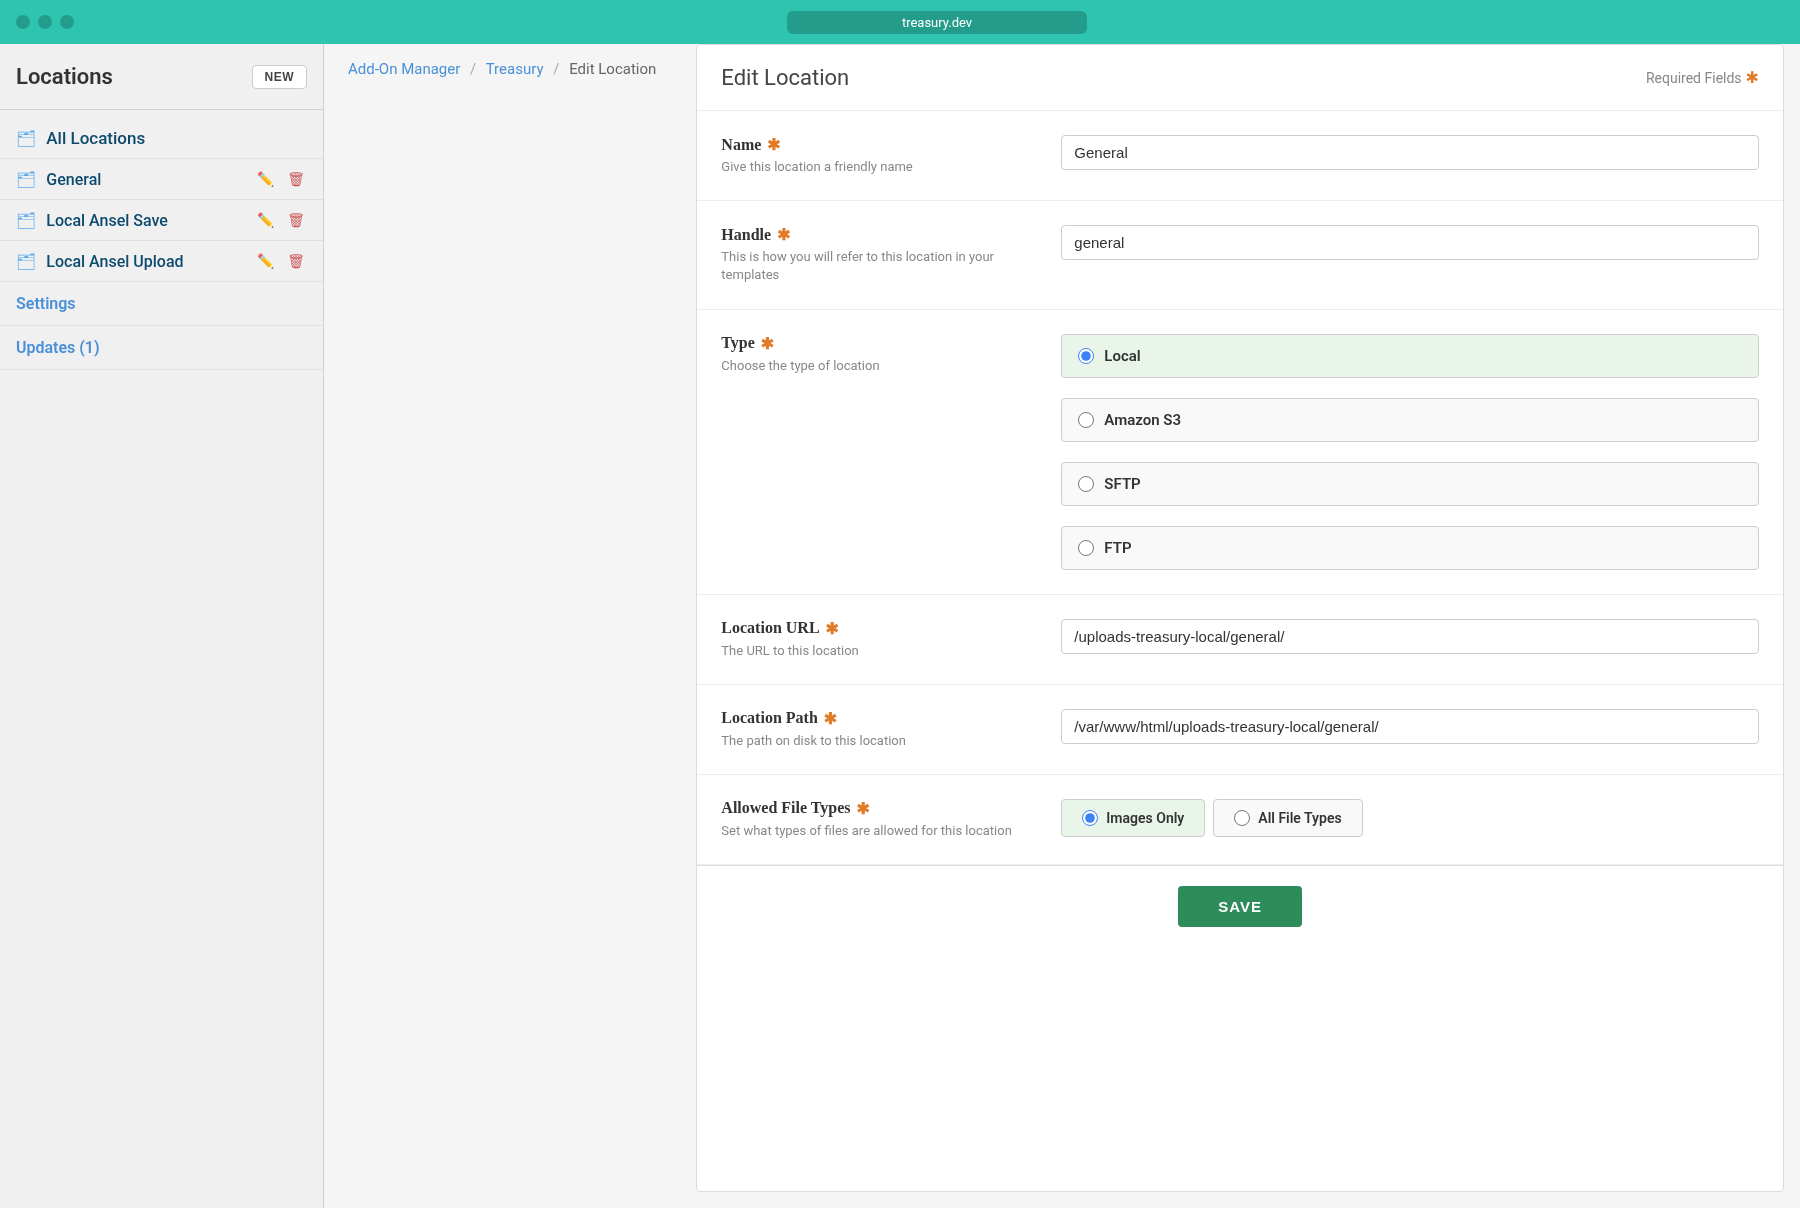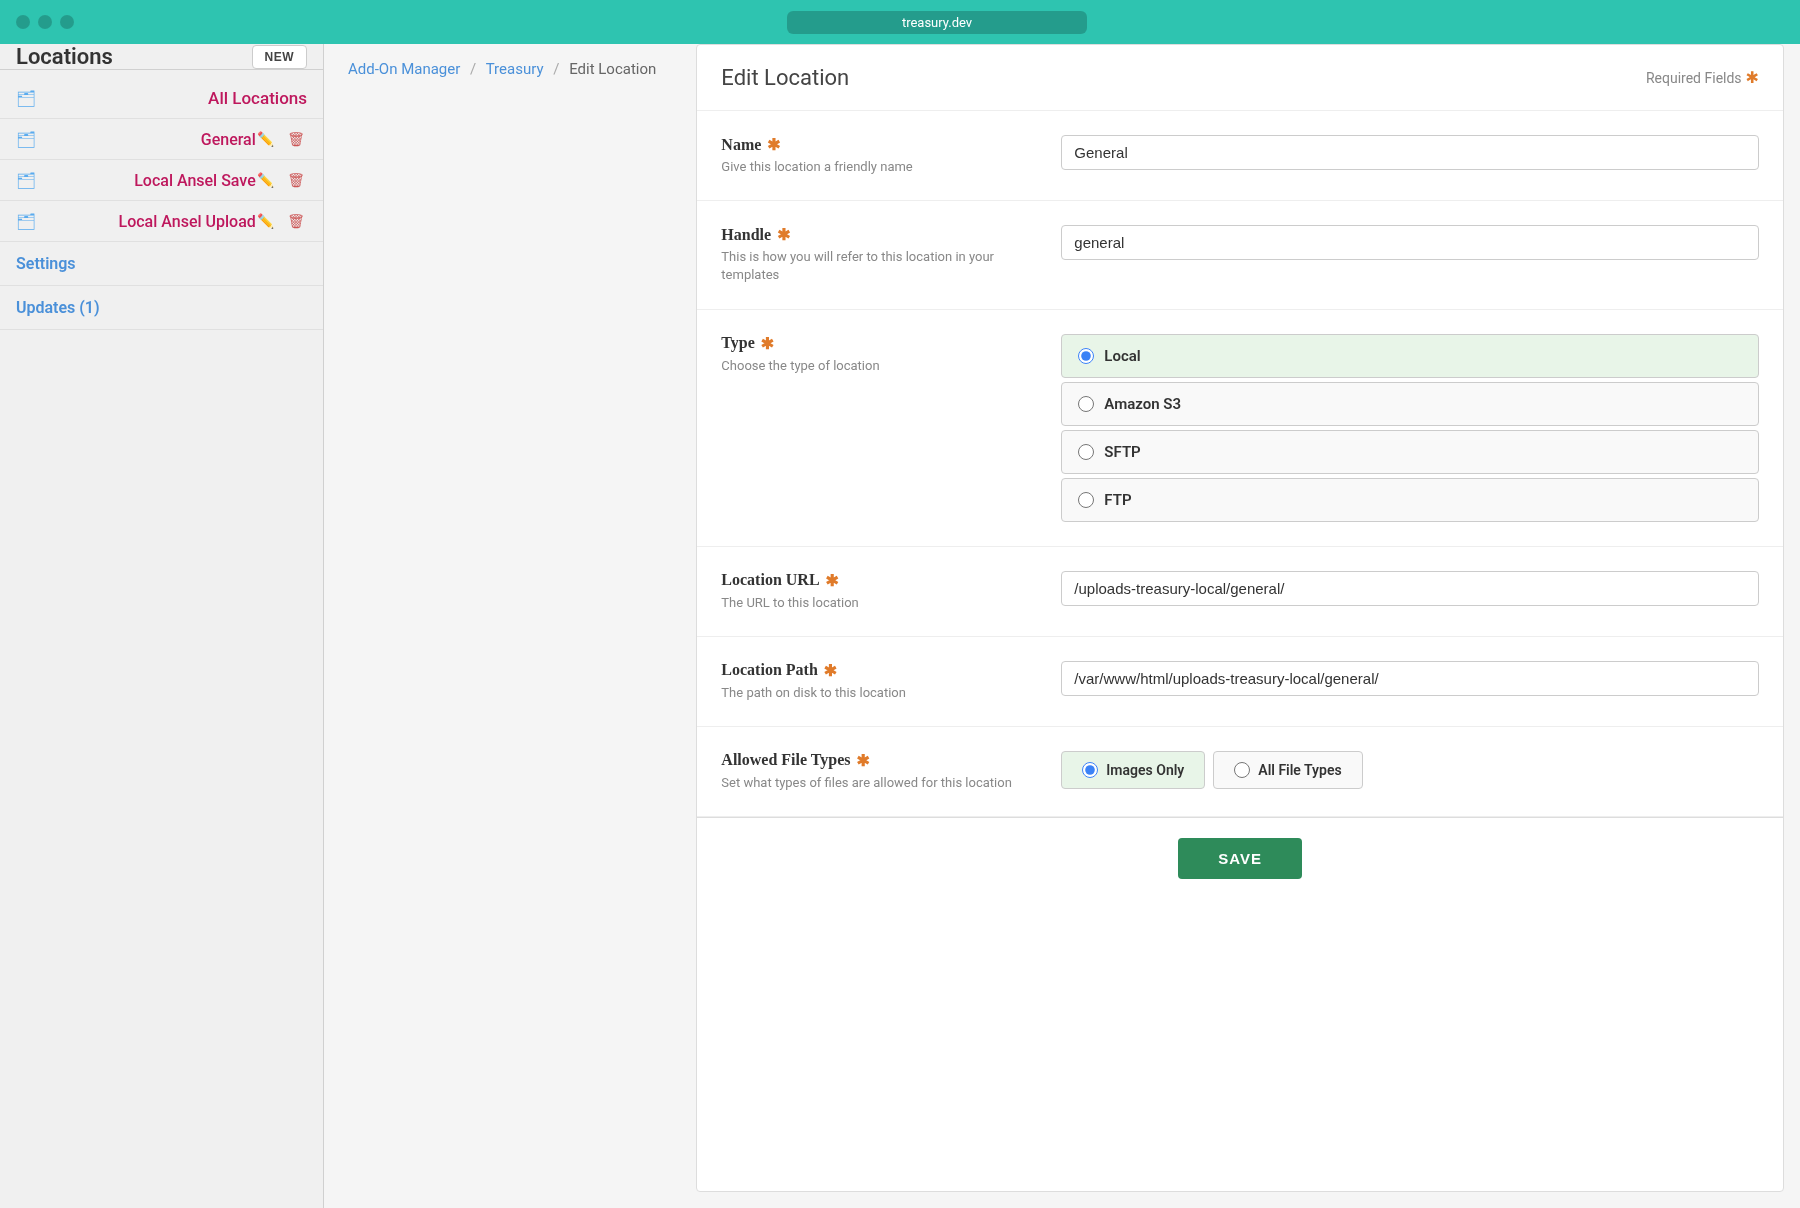--- a/index.html
+++ b/index.html
@@ -61,21 +61,21 @@
       background: #f0f0f0;
       border-right: 1px solid #d0d0d0;
       flex-shrink: 0;
       display: flex;
       flex-direction: column;
     }
     .sidebar-header {
       display: flex;
       align-items: center;
       justify-content: space-between;
-      padding: 0 16px;
+      padding: 20px 16px;
       border-bottom: 1px solid #d0d0d0;
     }
     .sidebar-title {
       font-size: 22px;
       font-weight: 600;
       color: #333;
     }
     .new-btn {
       background: #fff;
       border: 1px solid #ccc;
@@ -98,23 +98,22 @@
       border-bottom: 1px solid #e0e0e0;
     }
     .sidebar-item .folder-icon {
       color: #5aabee;
       margin-right: 10px;
       font-size: 16px;
     }
     .sidebar-item .item-label {
       flex: 1;
       font-size: 16px;
-      color: #be185d;
+      color: #0c4a6e;
       font-weight: 500;
-      text-align: right;
     }
     .sidebar-item.all-locations .item-label {
       font-size: 17px;
     }
     .sidebar-item .item-actions {
       display: flex;
       gap: 8px;
     }
     .action-btn {
       background: none;
@@ -234,21 +233,21 @@
       outline: none;
     }
 
     
     .radio-option {
       display: flex;
       align-items: center;
       padding: 12px 16px;
       border: 1px solid #ccc;
       border-radius: 4px;
-      margin-bottom: 4px;
+      margin-bottom: 20px;
       cursor: pointer;
       background: #f9f9f9;
     }
     .radio-option.selected {
       background: #e8f5e8;
       border-color: #ccc;
     }
     .radio-option:last-child { margin-bottom: 0; }
     .radio-option input[type="radio"] {
       margin-right: 10px;

